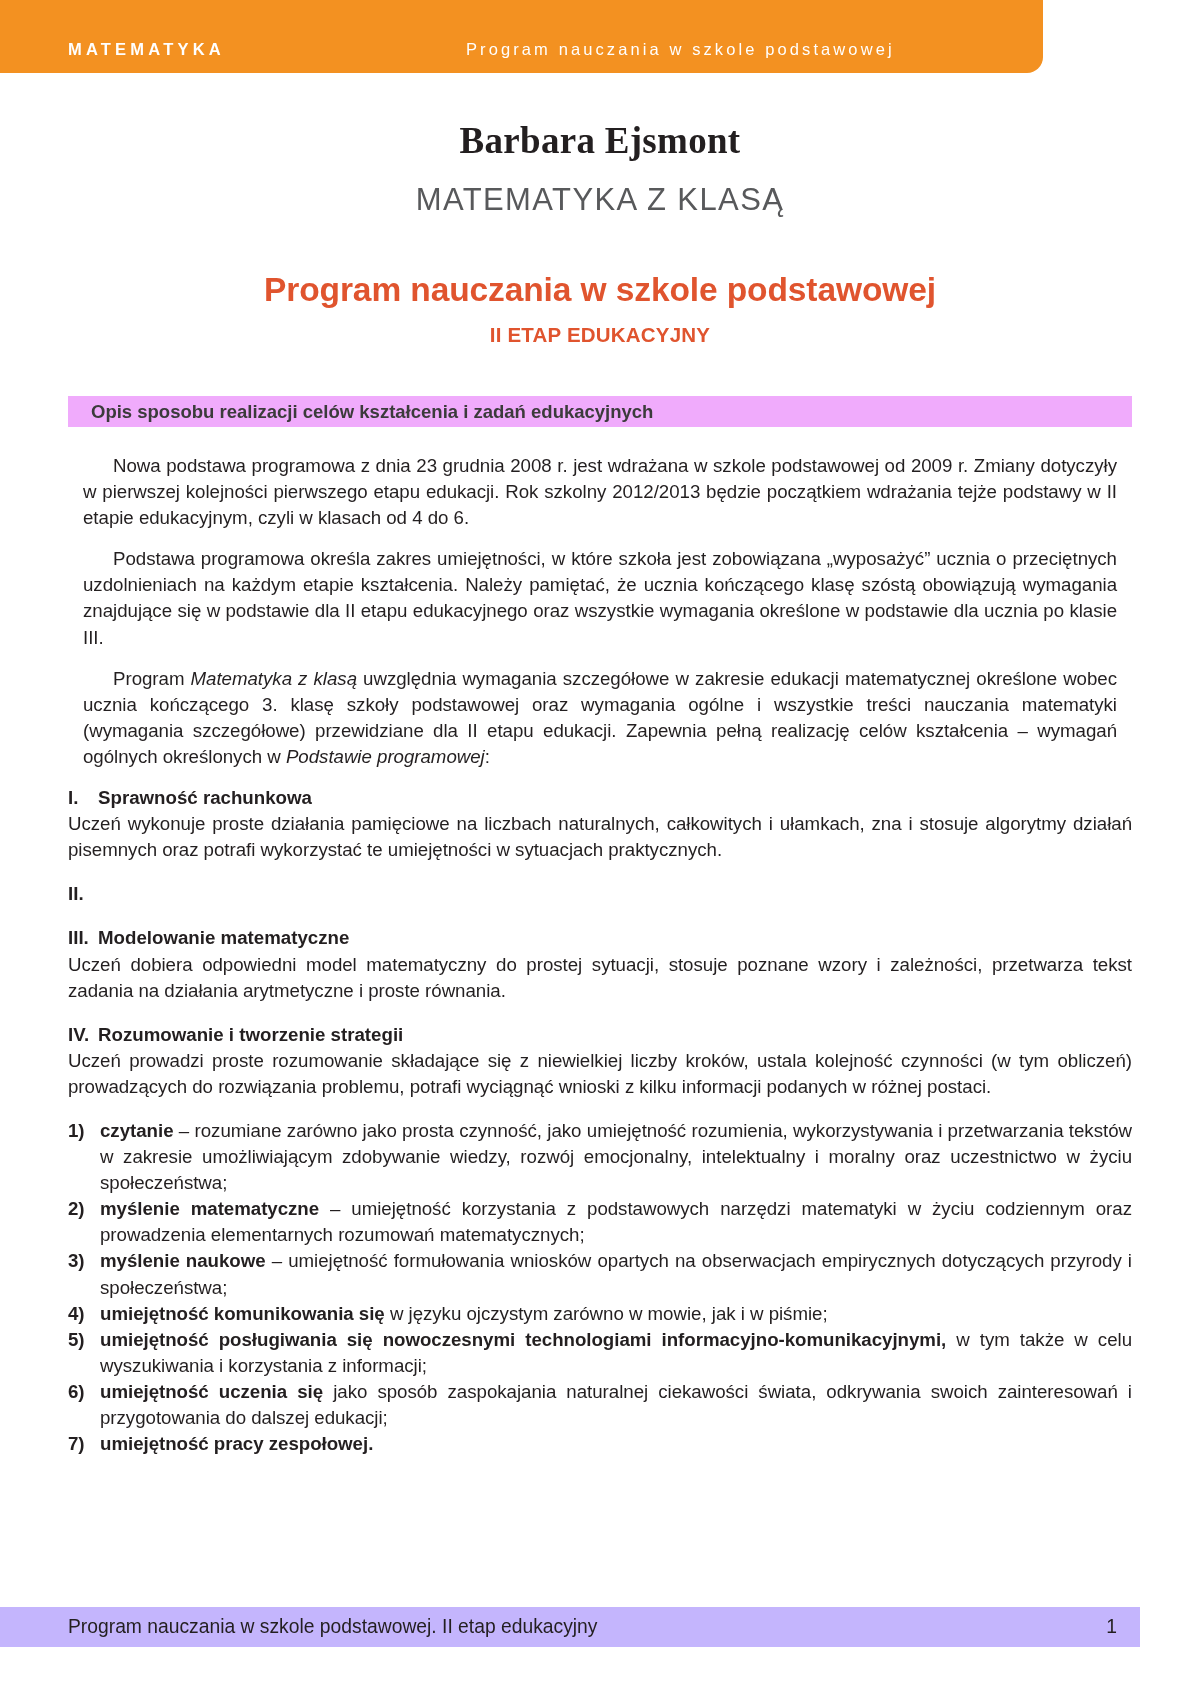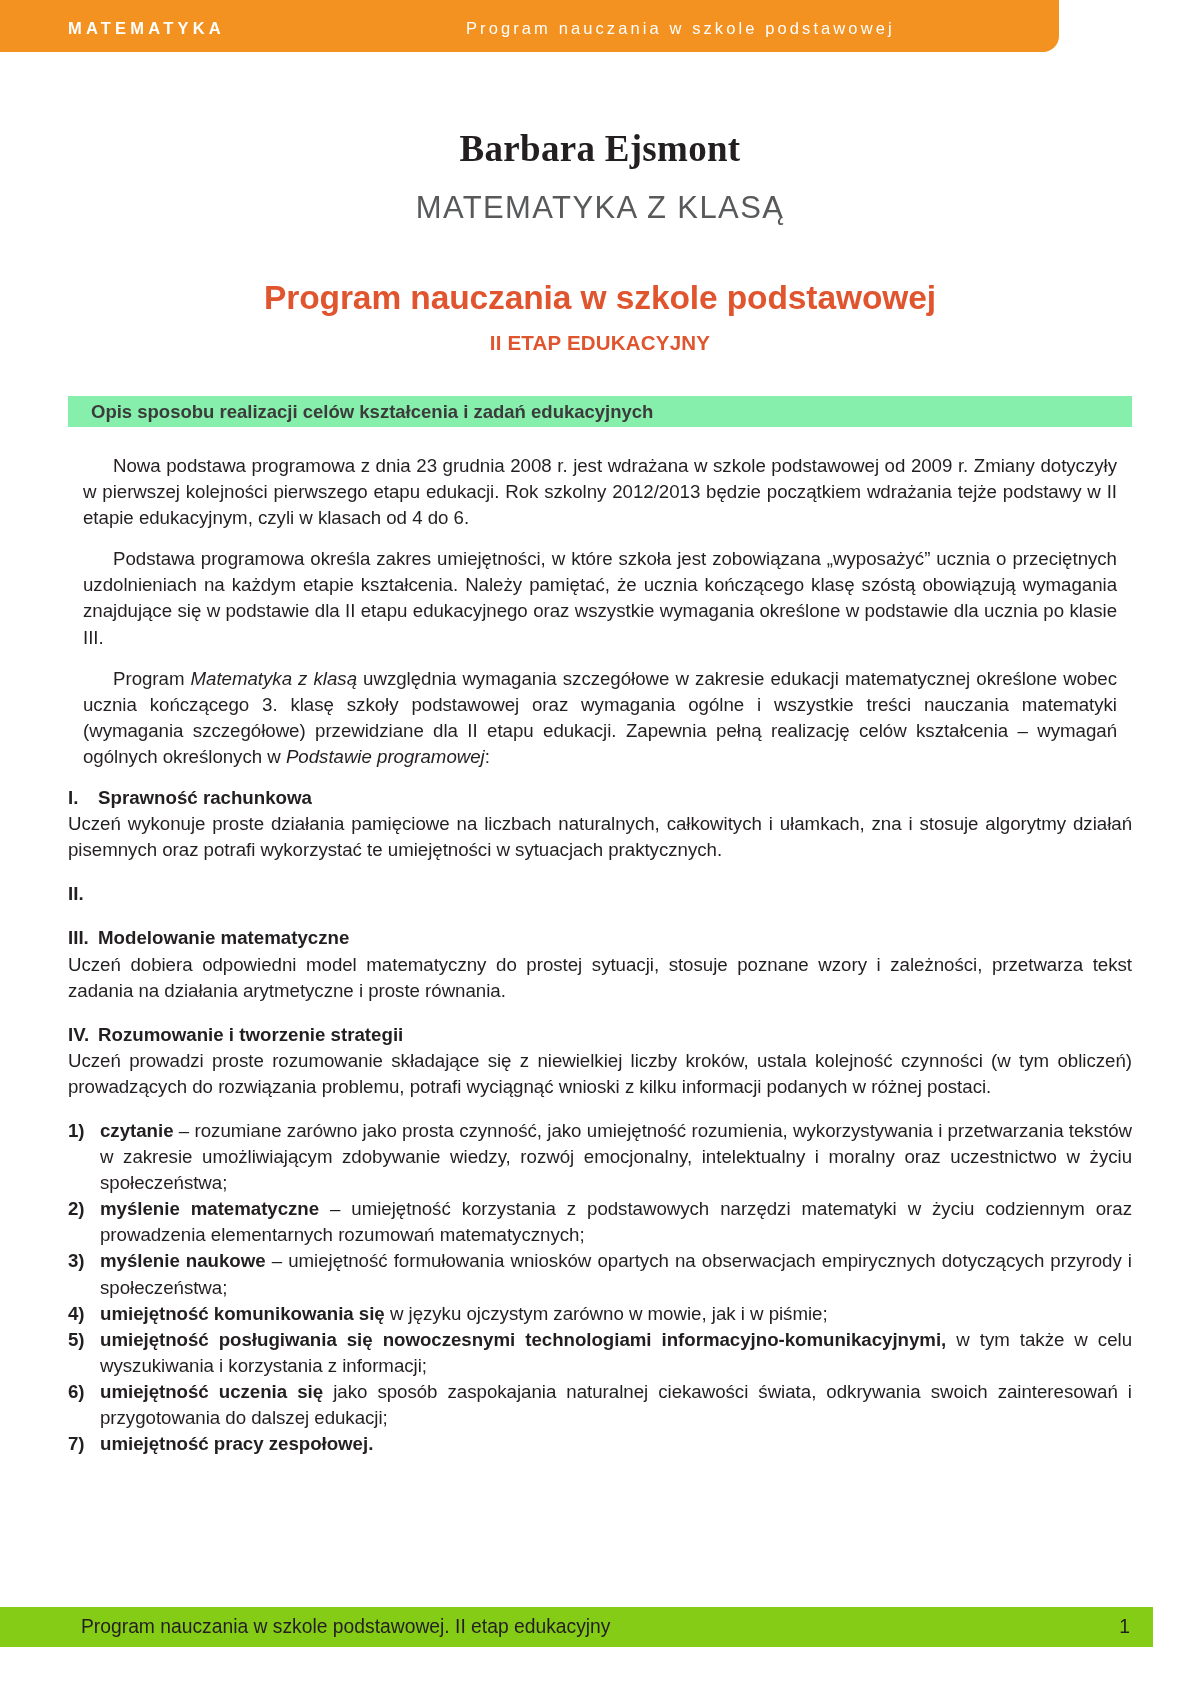--- a/index.html
+++ b/index.html
@@ -15,24 +15,23 @@
     color: #231f20;
     overflow: hidden;
   }
 
   
   .top-band {
     position: absolute;
     top: 0;
     left: 0;
     width: 1043px;
-    height: 52px;
+    height: 73px;
     background: #F39121;
     border-bottom-right-radius: 16px;
-    padding-left: 16px;
   }
   .top-band-inner {
     position: absolute;
     left: 0;
     right: 0;
     bottom: 14px;
     height: 22px;
   }
   .subject-label {
     position: absolute;
@@ -55,21 +54,20 @@
     line-height: 20px;
   }
 
   
   .title-wrap {
     position: absolute;
     top: 118px;
     left: 0;
     width: 1200px;
     text-align: center;
-    margin-top: 8px;
   }
   .author {
     font-family: "Liberation Serif", serif;
     font-size: 37px;
     color: #231f20;
     line-height: 46px;
     margin: 0;
     letter-spacing: 0.3px;
   }
   .series-title {
@@ -97,21 +95,21 @@
     margin: 10px 0 0 0;
   }
 
   
   .section-bar {
     position: absolute;
     top: 396px;
     left: 68px;
     width: 1064px;
     height: 31px;
-    background: #86efac;
+    background: #f0abfc;
     display: flex;
     align-items: center;
   }
   .section-bar-text {
     font-size: 18.5px;
     font-weight: bold;
     color: #3b3b3b;
     padding-left: 23px;
     letter-spacing: 0px;
     line-height: 22px;
@@ -182,25 +180,24 @@
   .num-text b { font-weight: bold; }
   i.it { font-style: italic; }
 
   
   .footer-bar {
     position: absolute;
     bottom: 54px;
     left: 0;
     width: 1140px;
     height: 40px;
-    background: #84cc16;
+    background: #c4b5fd;
     display: flex;
     align-items: center;
     justify-content: space-between;
-    padding-left: 13px;
   }
   .footer-text {
     font-size: 19.3px;
     color: #231f20;
     padding-left: 68px;
     line-height: 24px;
   }
   .footer-page {
     font-size: 19.3px;
     color: #231f20;

